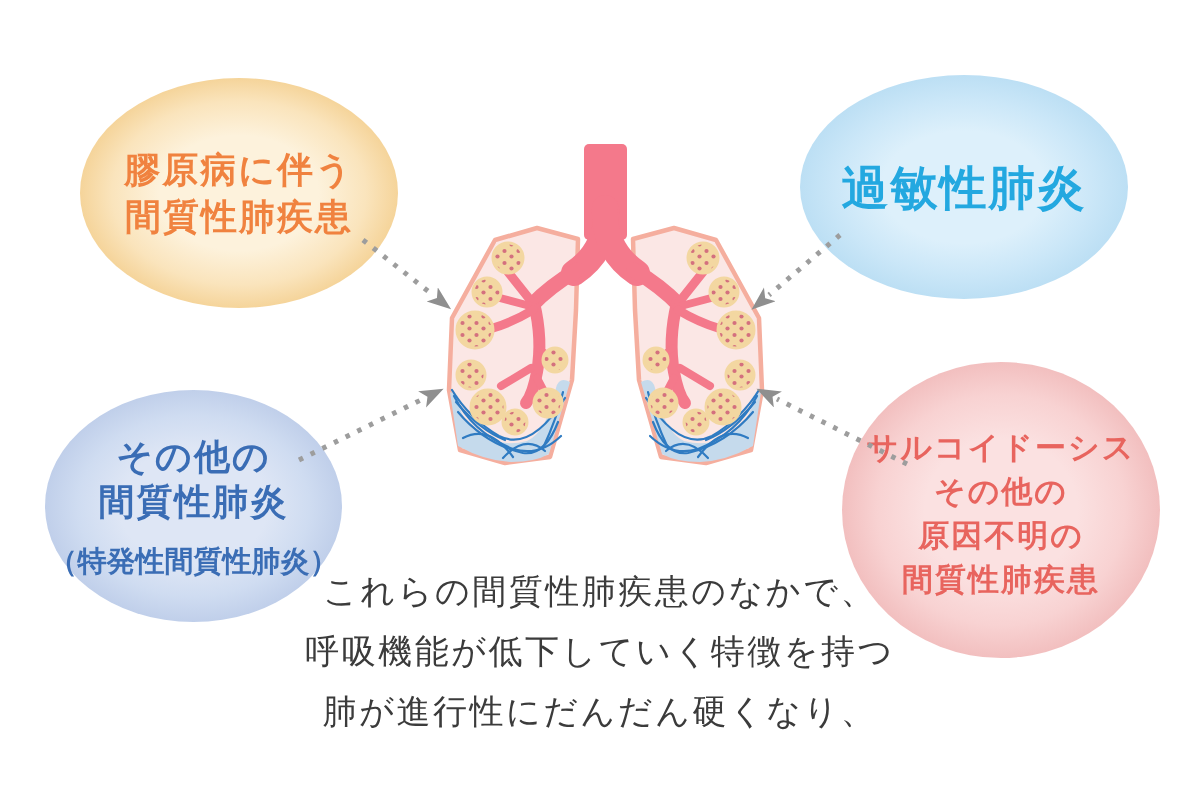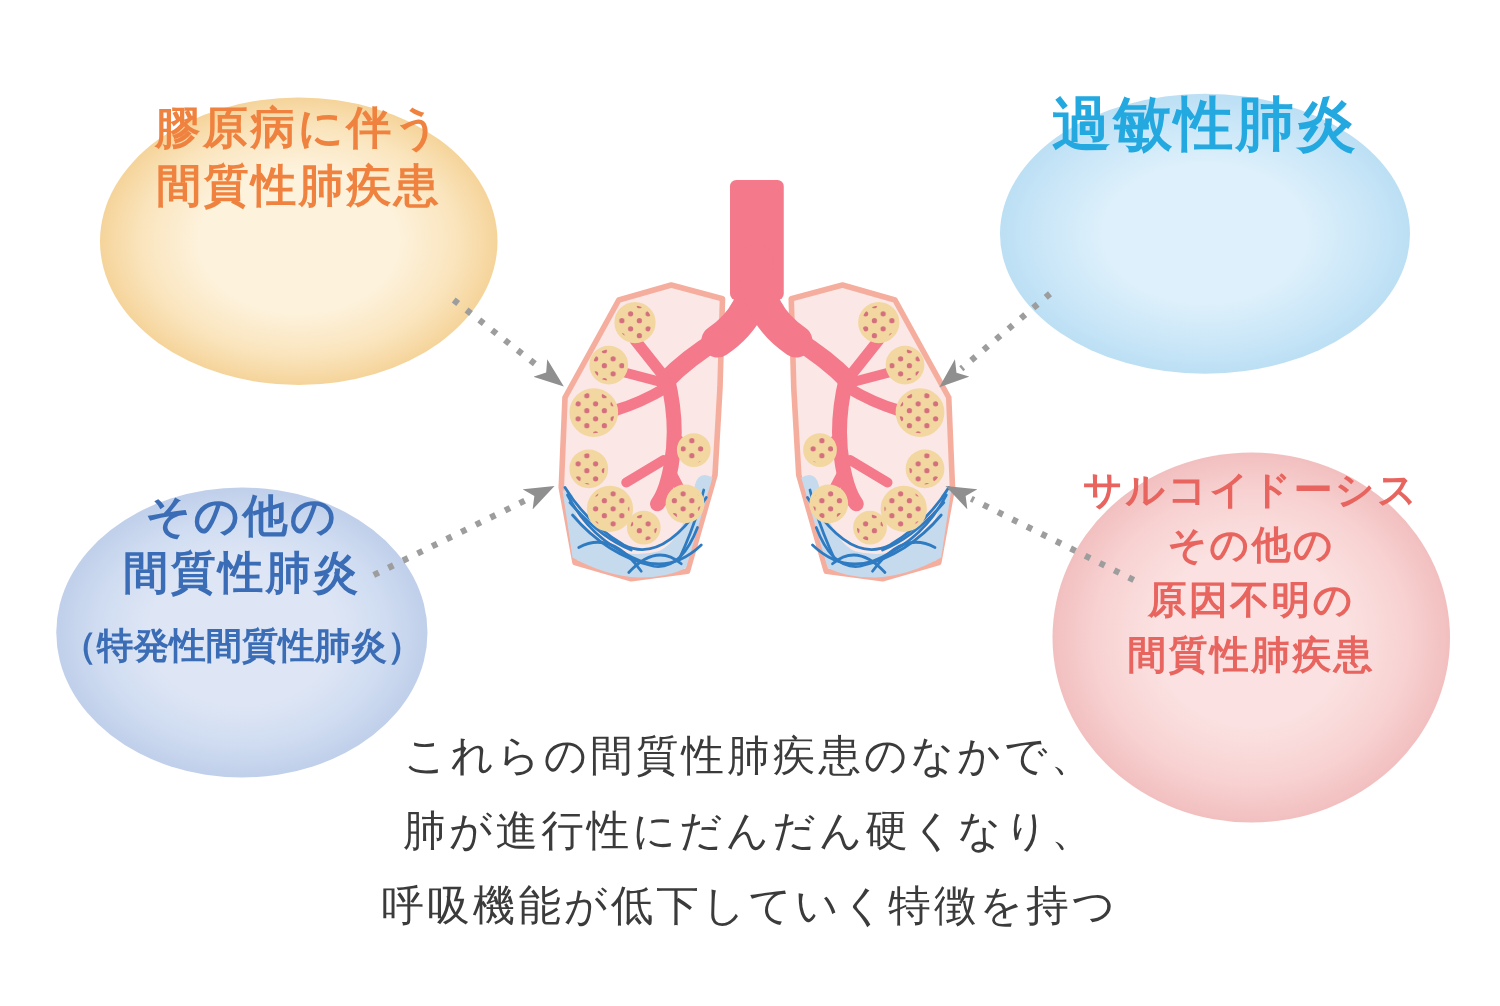--- a/index.html
+++ b/index.html
@@ -2,21 +2,21 @@
 <html><head>
 <meta charset="utf-8">
 <style>
   html,body{margin:0;padding:0;background:#fff;}
   #canvas{
     position:relative;width:1200px;height:805px;background:#FFFFFF;overflow:hidden;
     font-family:"Liberation Sans","DejaVu Sans",sans-serif;
   }
   .bubble{
     position:absolute;border-radius:50%;
-    display:flex;flex-direction:column;align-items:center;justify-content:flex-start;
+    display:flex;flex-direction:column;align-items:center;justify-content:center;
     font-weight:bold;text-align:center;letter-spacing:2px;z-index:1;
   }
   .bubble .ln{display:block;}
   #bubble-collagen{
     left:80px;top:78px;width:318px;height:230px;
     background:radial-gradient(closest-side,#FDF2DC 50%,#FAE4BC 80%,#F5D49A 100%);
     color:#F0823F;font-size:36px;line-height:47px;
   }
   #bubble-hypersensitivity{
     left:800px;top:75px;width:328px;height:224px;
@@ -28,21 +28,21 @@
     background:radial-gradient(closest-side,#DEE6F5 50%,#CFDCF1 78%,#C0CFEA 100%);
     color:#3A6DB5;font-size:36px;line-height:45px;
   }
   #bubble-idiopathic .sub{font-size:29px;line-height:33px;margin-top:21px;letter-spacing:0;}
   #bubble-other{
     left:842px;top:362px;width:318px;height:296px;padding-top:8px;box-sizing:border-box;
     background:radial-gradient(closest-side,#FBE1E1 48%,#F8D2D2 78%,#F2BFBF 100%);
     color:#E8645E;font-size:31px;line-height:44px;
   }
   #caption{
-    position:absolute;left:0;top:575px;width:1200px;z-index:2;
+    position:absolute;left:0;top:561px;width:1200px;z-index:2;
     text-align:center;color:#3B3B3B;font-size:34px;line-height:60px;letter-spacing:2.5px;
   }
   #lungs-svg{position:absolute;left:445px;top:140px;width:330px;height:360px;z-index:2;}
   #arrows-svg{position:absolute;left:0;top:0;width:1200px;height:805px;z-index:3;pointer-events:none;}
 </style>
 </head>
 <body>
 
 <div id="canvas">
 
@@ -128,17 +128,17 @@
     <g stroke="#9D9D9D" stroke-width="5" fill="none" stroke-dasharray="4.5 8.5">
       <path d="M363,240 L433,295" marker-end="url(#ah)"></path>
       <path d="M840,235 L769,295" marker-end="url(#ah)"></path>
       <path d="M299,460 L423,399" marker-end="url(#ah)"></path>
       <path d="M907,464 L777,399" marker-end="url(#ah)"></path>
     </g>
   </svg>
 
   <div id="caption">
     <div>これらの間質性肺疾患のなかで、</div>
+    <div>呼吸機能が低下していく特徴を持つ</div>
     <div>肺が進行性にだんだん硬くなり、</div>
-    <div>呼吸機能が低下していく特徴を持つ</div>
   </div>
 
 </div>
 
 </body></html>

